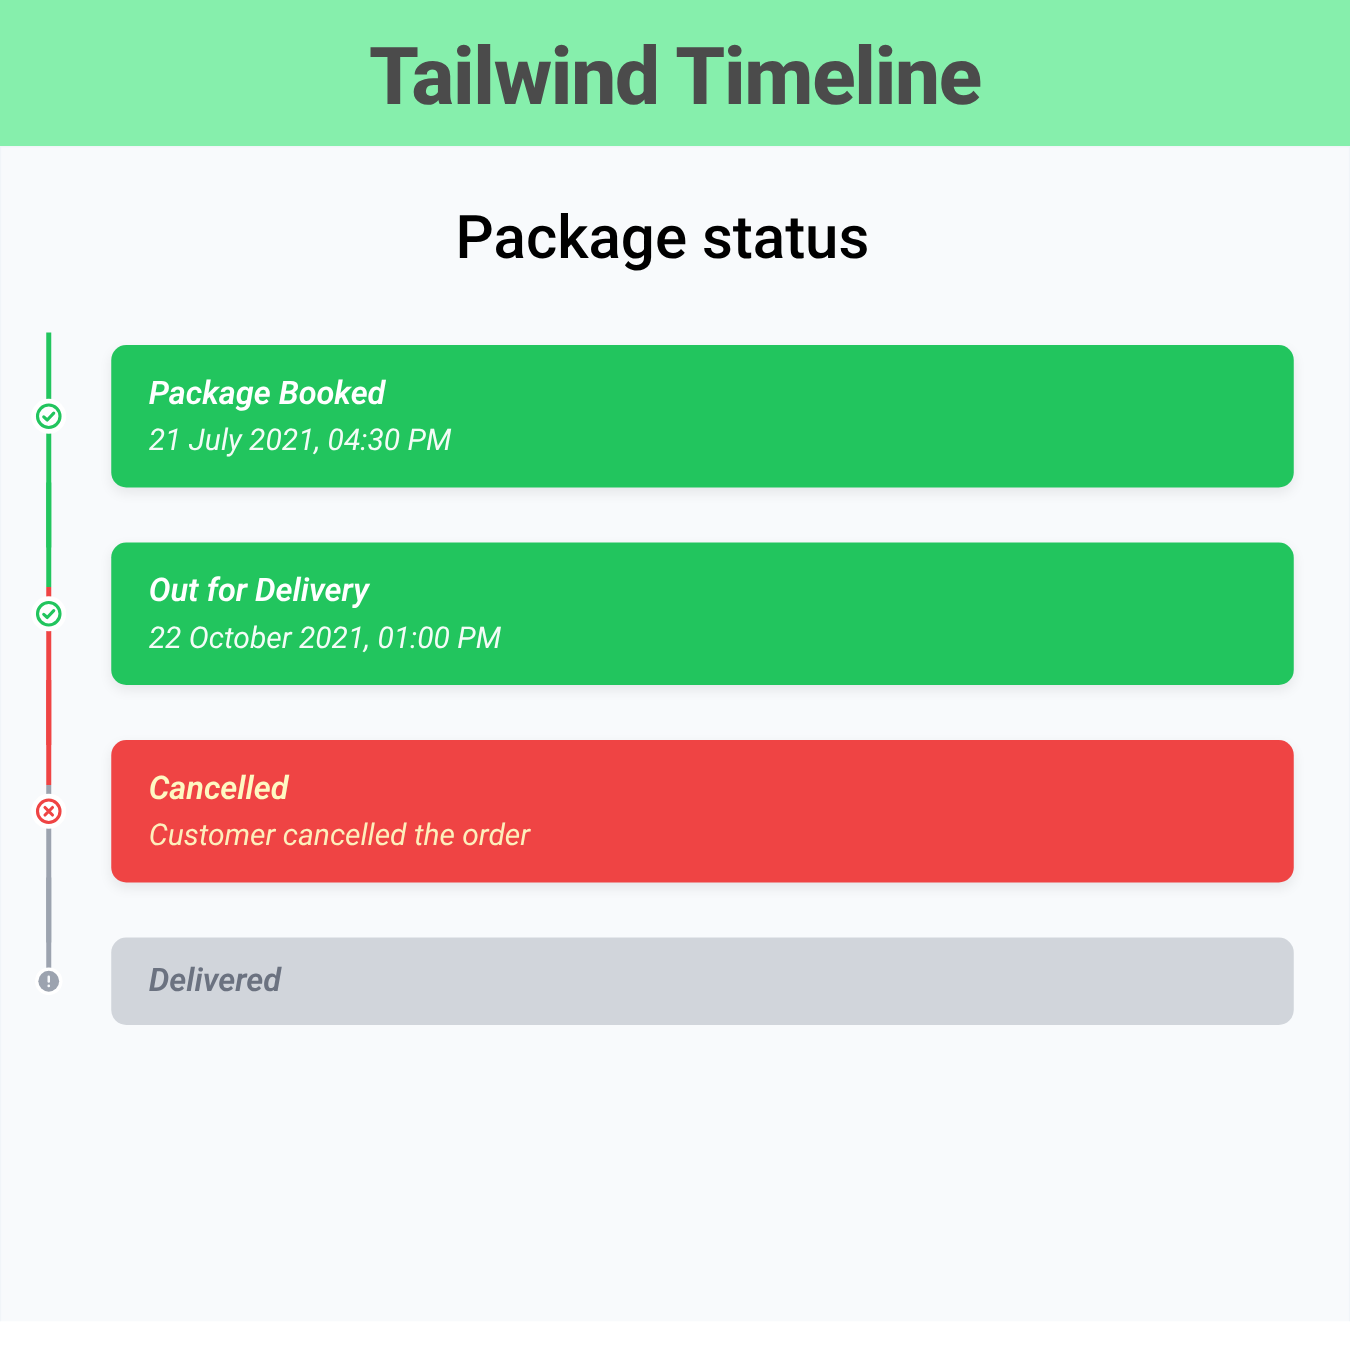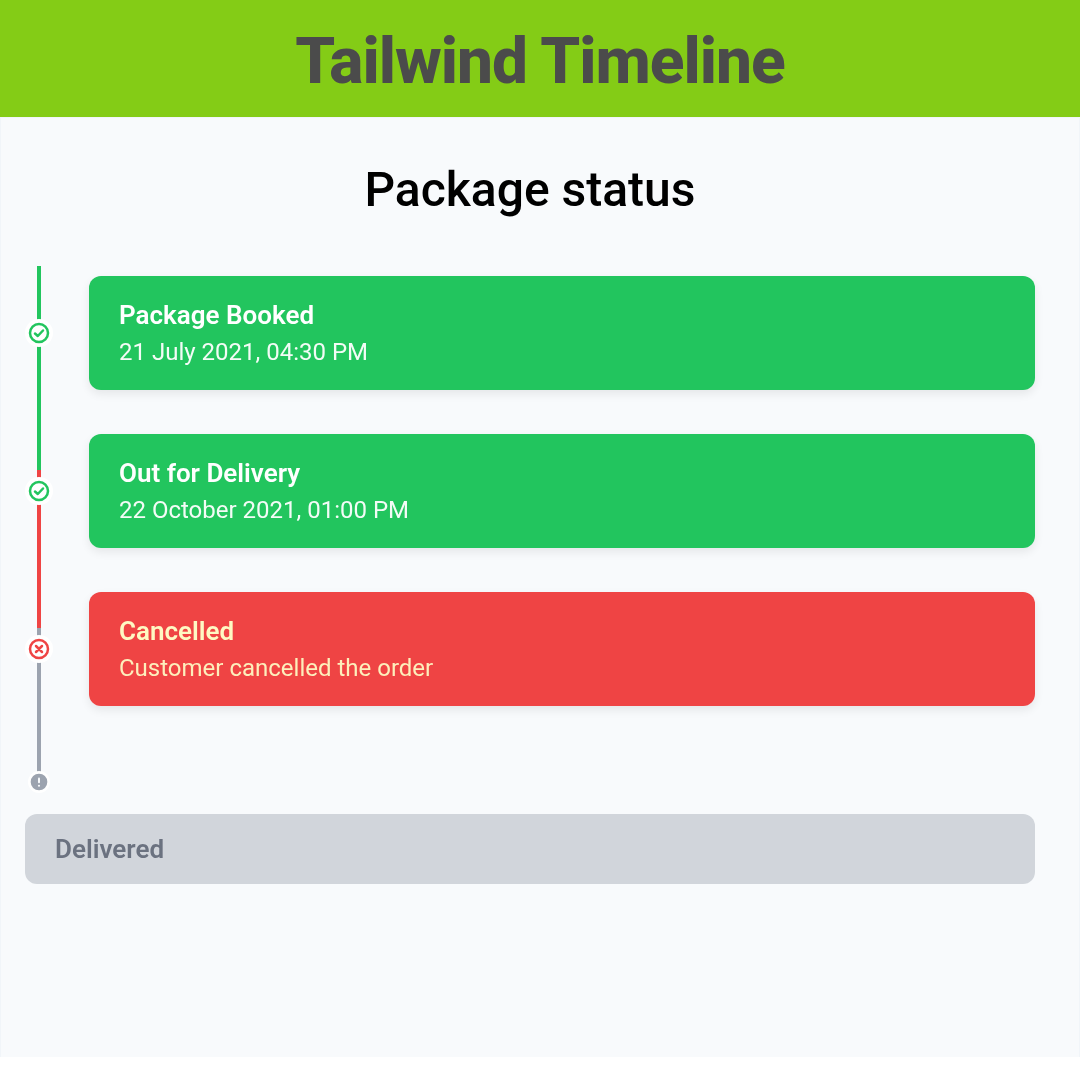--- a/index.html
+++ b/index.html
@@ -3,21 +3,21 @@
 <meta charset="utf-8">
 <style>
   * { box-sizing: border-box; margin: 0; padding: 0; }
   body {
     font-family: -apple-system, BlinkMacSystemFont, "Segoe UI", Roboto, Helvetica, Arial, sans-serif;
     width: 1080px;
     height: 1080px;
     background: #fff;
   }
   .top-header {
-    background: #84cc16;
+    background: #86efac;
     text-align: center;
     padding: 24px 0 18px 0;
   }
   .top-header h1 {
     font-size: 64px;
     font-weight: 800;
     color: #4b4b4b;
     letter-spacing: -1px;
   }
   .panel {
@@ -30,27 +30,28 @@
   .panel-title {
     text-align: center;
     font-size: 48px;
     font-weight: 500;
     color: #000;
     margin-bottom: 48px;
   }
   .timeline {
     position: relative;
     padding-top: 10px;
+    font-style: italic;
   }
   .timeline-item {
     display: flex;
     align-items: stretch;
     margin-bottom: 44px;
   }
-  .timeline-item:last-child { margin-bottom: 0; flex-direction: column; }
+  .timeline-item:last-child { margin-bottom: 0; }
   .timeline-rail {
     position: relative;
     width: 64px;
     flex: 0 0 64px;
   }
   .timeline-line {
     position: absolute;
     top: -48px;
     bottom: -48px;
     left: 12px;

